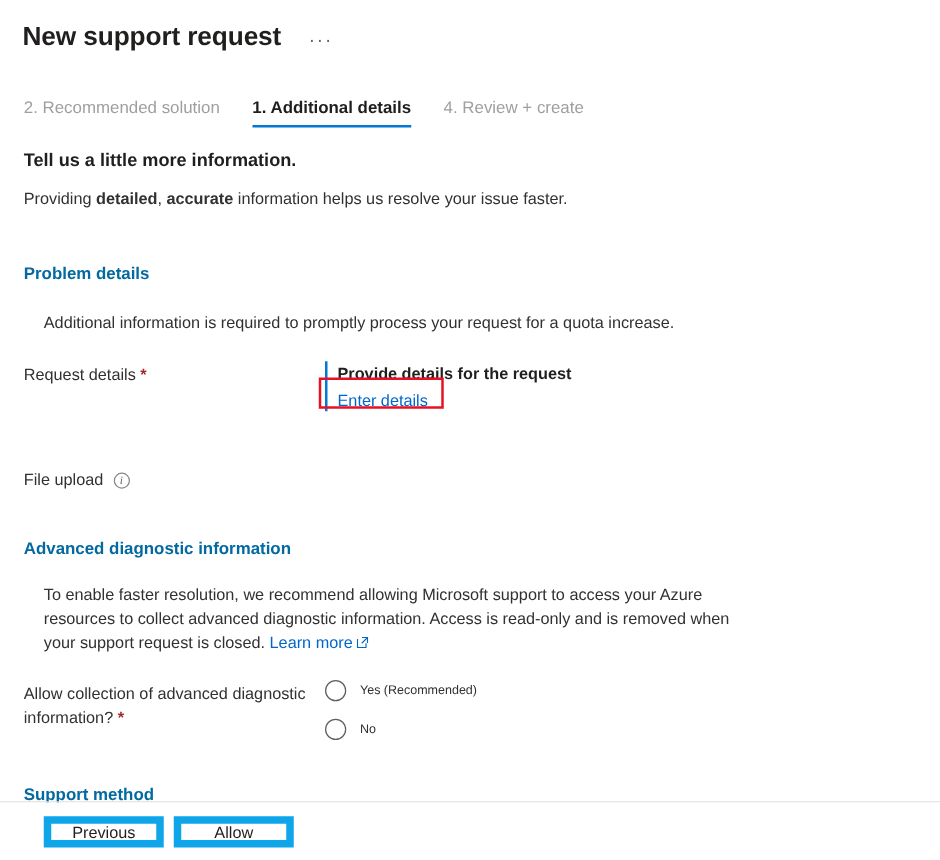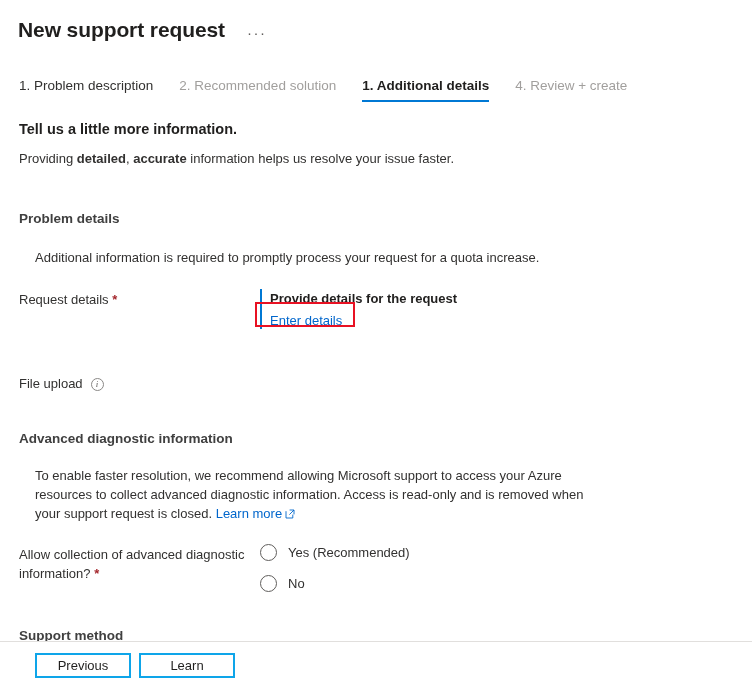--- a/index.html
+++ b/index.html
@@ -109,21 +109,21 @@
     color: #323130;
     padding: 0 0 0 19px;
     margin: 10px 0 0 0;
     line-height: 18px;
   }
   .intro-sub b { font-weight: 700; }
 
   .section-head {
     font-size: 13.5px;
     font-weight: 700;
-    color: #404040;
+    color: #0369a1;
     padding-left: 19px;
     margin: 0;
     line-height: 18px;
   }
 
   .body-text {
     font-size: 13px;
     color: #323130;
     padding-left: 35px;
     padding-right: 55px;
@@ -250,21 +250,21 @@
   .radio-circle {
     width: 17px;
     height: 17px;
     border: 1.5px solid #605e5c;
     border-radius: 50%;
     background: #fff;
     flex: 0 0 17px;
     cursor: pointer;
   }
   .radio-label {
-    font-size: 13px;
+    font-size: 10px;
     color: #323130;
     margin-left: 11px;
     cursor: pointer;
     line-height: 17px;
   }
 
   
   .footer-divider {
     position: absolute;
     left: 0;
@@ -280,21 +280,21 @@
     width: 752px;
     height: 46px;
     background: #ffffff;
     display: flex;
     align-items: center;
     padding-left: 35px;
   }
   .footer-btn {
     min-width: 96px;
     height: 25px;
-    border: 2px solid #0ea5e9;
+    border: 6px solid #0ea5e9;
     background: #ffffff;
     font-size: 13px;
     color: #201f1e;
     font-family: inherit;
     cursor: pointer;
     margin-right: 8px;
     padding: 0 12px;
     line-height: 1;
   }
 </style>
@@ -302,21 +302,20 @@
 <body>
 
 <div class="page">
 
   <div class="header">
     <span class="page-title">New support request</span>
     <span class="ellipsis-menu">···</span>
   </div>
 
   <div class="tabs">
-    <button class="tab">1. Problem description</button>
     <button class="tab disabled">2. Recommended solution</button>
     <button class="tab active">1. Additional details</button>
     <button class="tab disabled">4. Review + create</button>
   </div>
 
   <div class="content">
 
     <div class="intro-title">Tell us a little more information.</div>
 
     <div class="intro-sub"><span>Providing </span><b>detailed</b><span>, </span><b>accurate</b><span> information helps us resolve your issue faster.</span></div>
@@ -367,16 +366,16 @@
       <div class="section-head">Support method</div>
     </div>
 
   </div>
 
   <div class="highlight-box"></div>
 
   <div class="footer-divider"></div>
   <div class="footer">
     <button class="footer-btn">Previous</button>
-    <button class="footer-btn">Learn</button>
+    <button class="footer-btn">Allow</button>
   </div>
 
 </div>
 
 </body></html>

